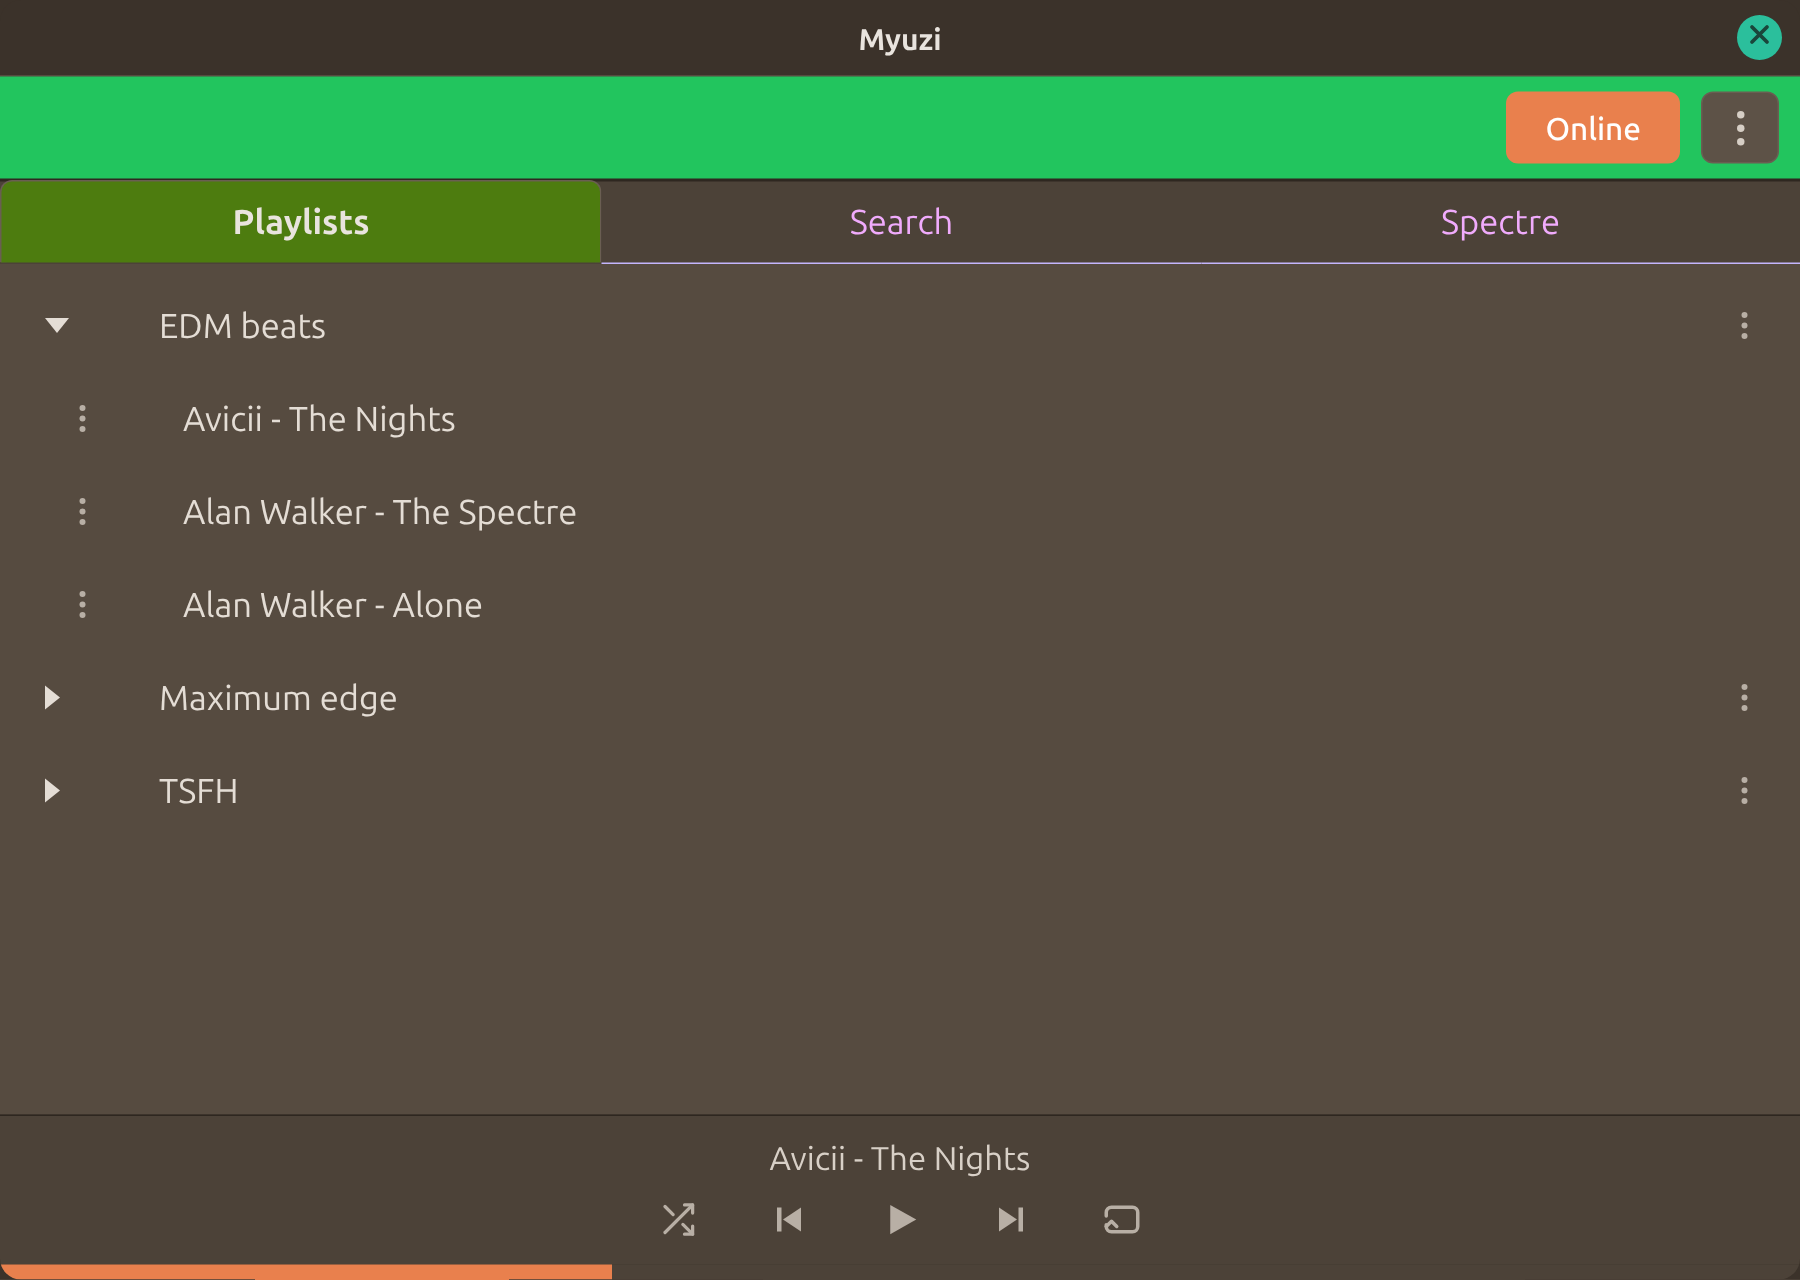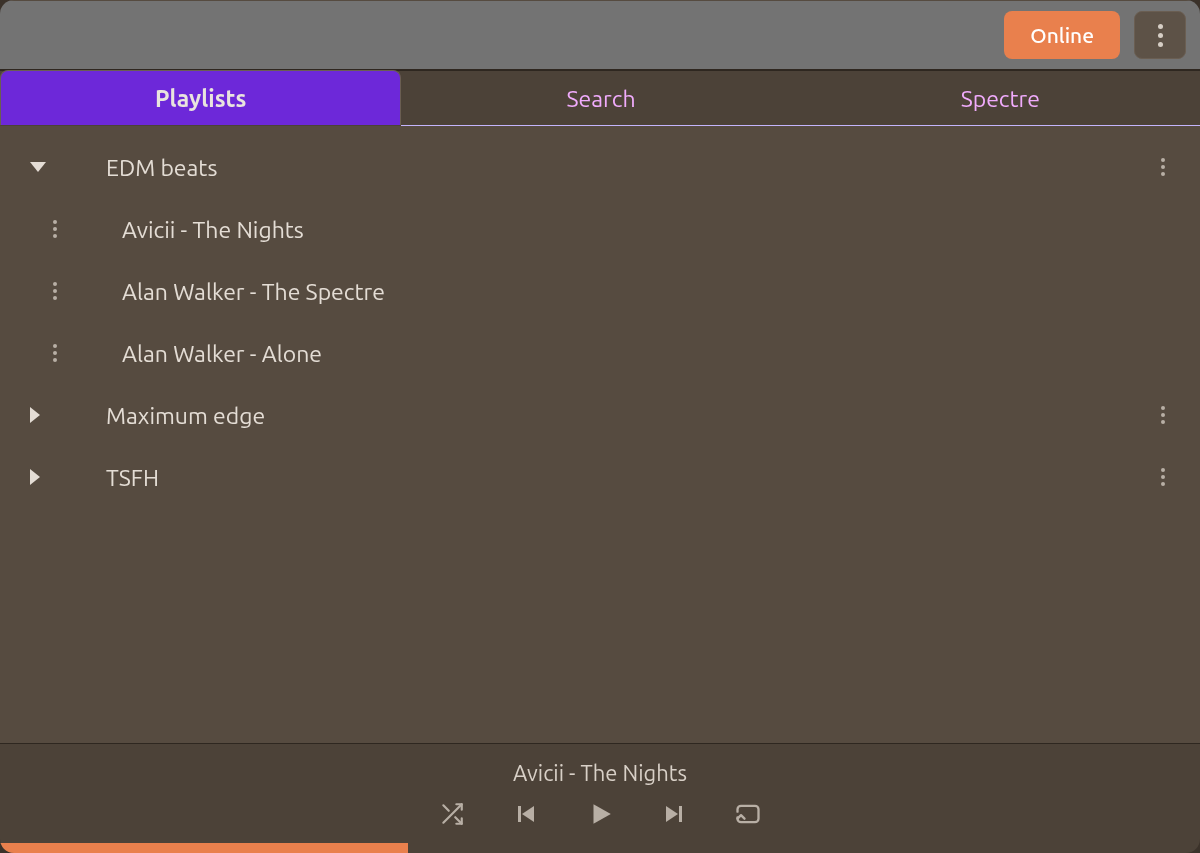--- a/index.html
+++ b/index.html
@@ -38,21 +38,21 @@
     transform: translateY(-50%);
     width: 30px; height: 30px;
     border-radius: 50%;
     background: #2bbf9c;
     display: flex; align-items: center; justify-content: center;
     cursor: pointer;
   }
   .close-btn svg { width: 14px; height: 14px; }
   .toolbar {
     height: 70px;
-    background: #737373;
+    background: #22c55e;
     border-top: 1px solid #564b40;
     border-bottom: 1px solid #2f2720;
     display: flex;
     align-items: center;
     justify-content: flex-end;
     padding: 12px 14px;
     gap: 14px;
   }
   .btn {
     height: 48px;
@@ -83,21 +83,21 @@
   }
   .tab {
     flex: 1;
     display: flex; align-items: center; justify-content: center;
     font-size: 23px;
     color: #f0abfc;
     cursor: pointer;
     border-bottom: 1px solid #c4b5fd;
   }
   .tab.active {
-    background: #6d28d9;
+    background: #4d7c0f;
     color: #e9e4de;
     font-weight: 600;
     border: 1px solid #6a5e52;
     border-bottom: none;
     border-top-left-radius: 8px;
     border-top-right-radius: 8px;
     position: relative; top: -1px;
   }
   .content {
     flex: 1;
@@ -171,20 +171,30 @@
     background: #e9804d;
   }
   .small-dots { display:flex; flex-direction:column; gap:3px; }
   .small-dots span { width:4px; height:4px; border-radius:50%; background: currentColor; }
 </style>
 </head>
 <body>
 
 <div class="window">
 
+  <div class="titlebar">
+    <div class="titlebar-title">Myuzi</div>
+    <div class="close-btn">
+      <span>
+        <svg viewBox="0 0 14 14">
+            <path d="M2 2 L12 12 M12 2 L2 12" stroke="#1a463b" stroke-width="2.5" stroke-linecap="round"></path>
+          </svg>
+      </span>
+    </div>
+  </div>
 
   <div class="toolbar">
     <div class="btn btn-online">
       <span>Online</span>
     </div>
     <div class="btn btn-menu">
       <span class="three-dots">
           <span></span>
           <span></span>
           <span></span>

